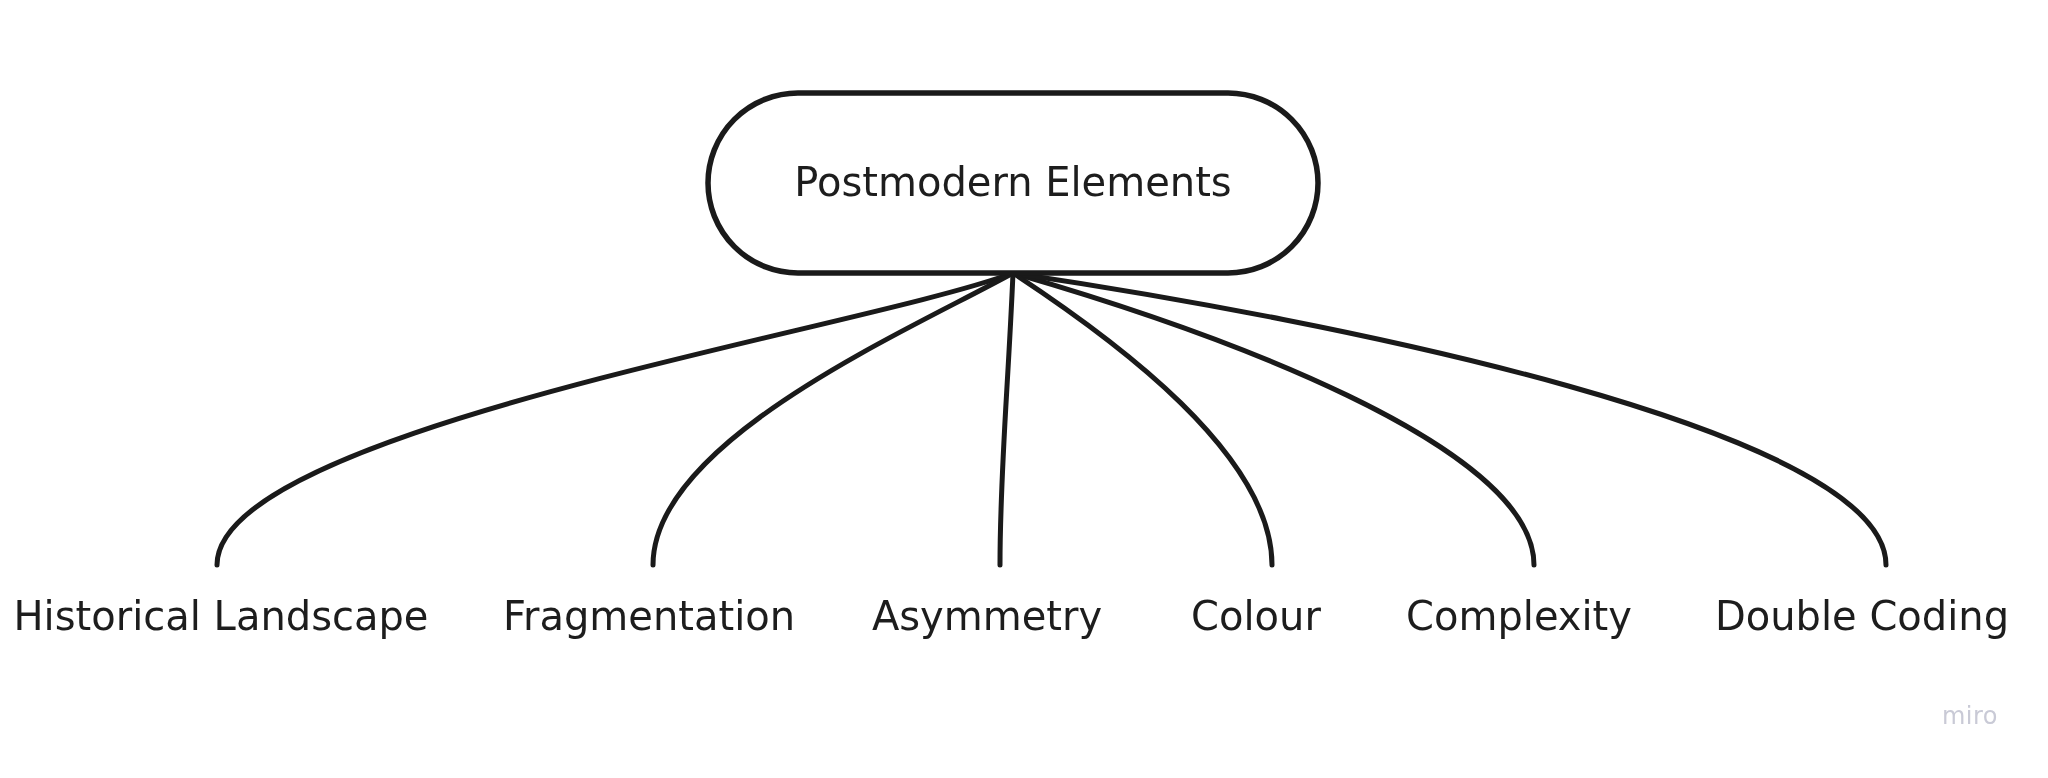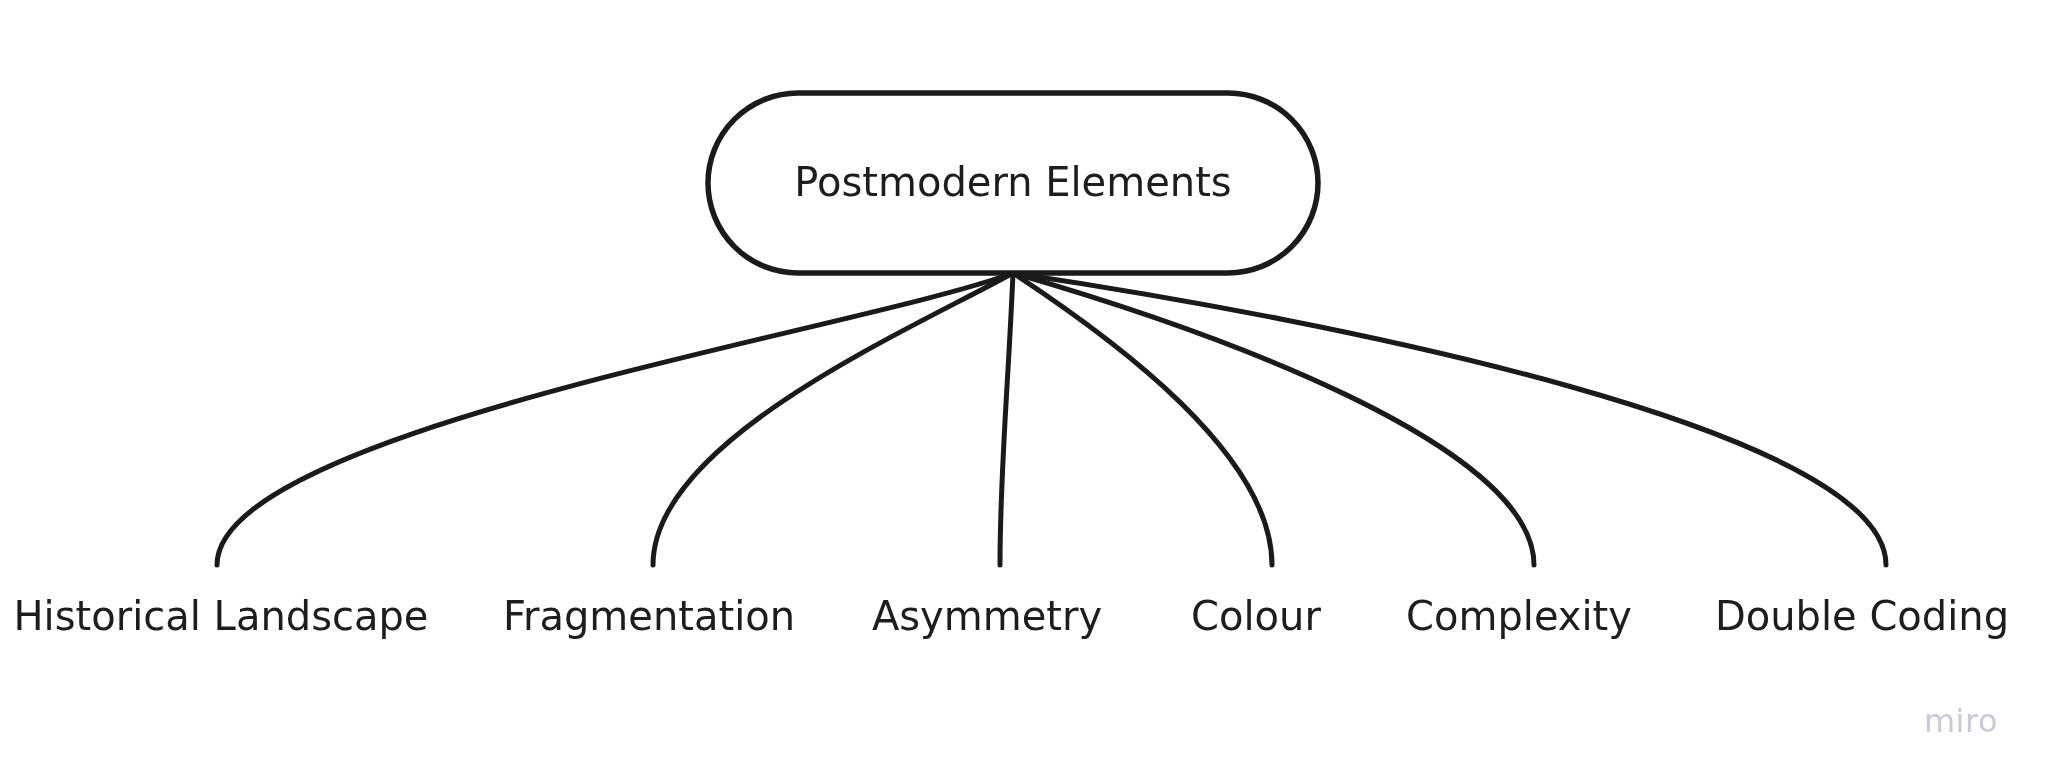--- a/index.html
+++ b/index.html
@@ -52,21 +52,21 @@
     font-family: "DejaVu Sans", "Liberation Sans", sans-serif;
     font-size: 40px;
     font-weight: 400;
     text-anchor: middle;
   }
   .watermark {
     position: absolute;
     right: 50px;
     top: 702px;
     font-family: "DejaVu Sans", "Liberation Sans", sans-serif;
-    font-size: 32px;
+    font-size: 24px;
     font-weight: 400;
     letter-spacing: 0.5px;
     color: #c9cad6;
     user-select: none;
   }
 </style>
 </head>
 <body>
 
 <div id="canvas">

